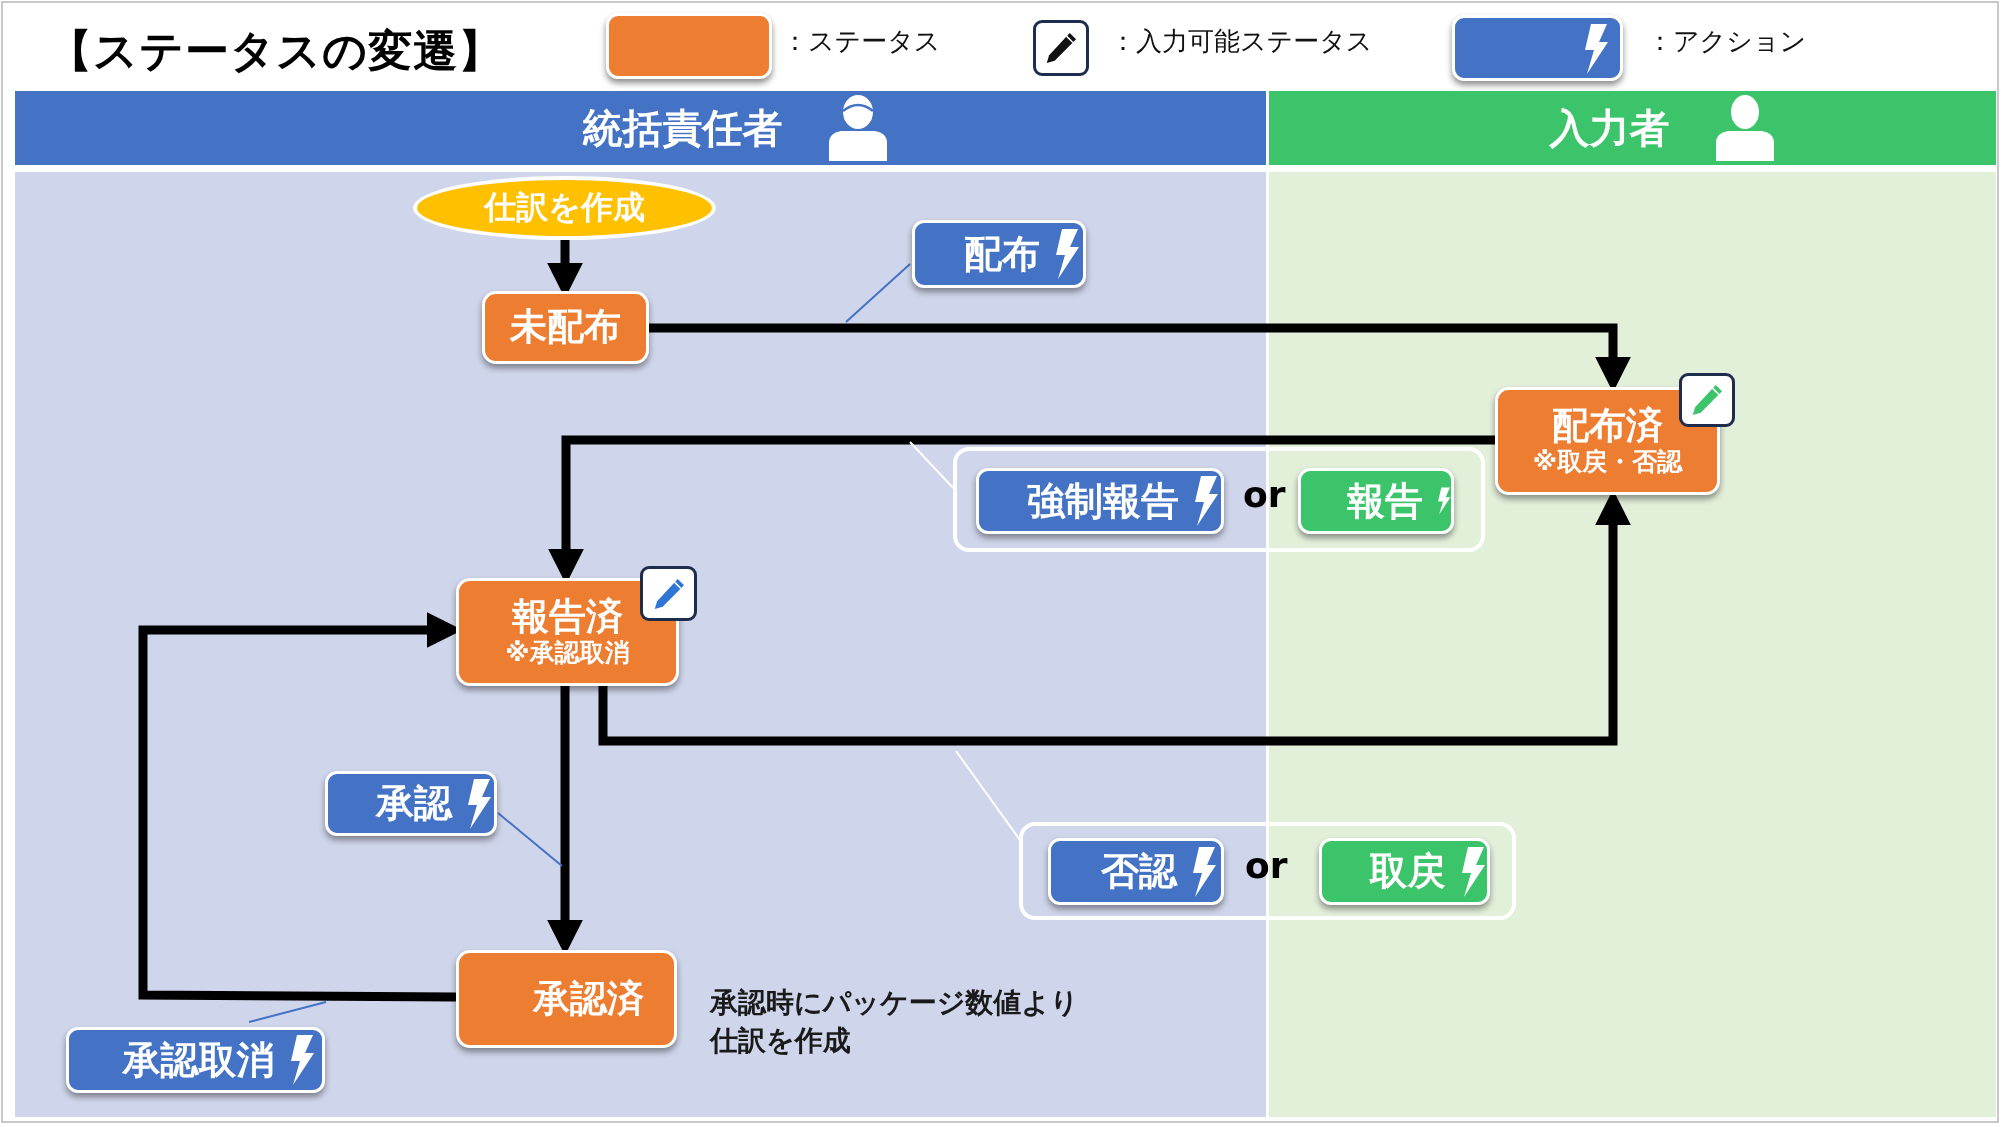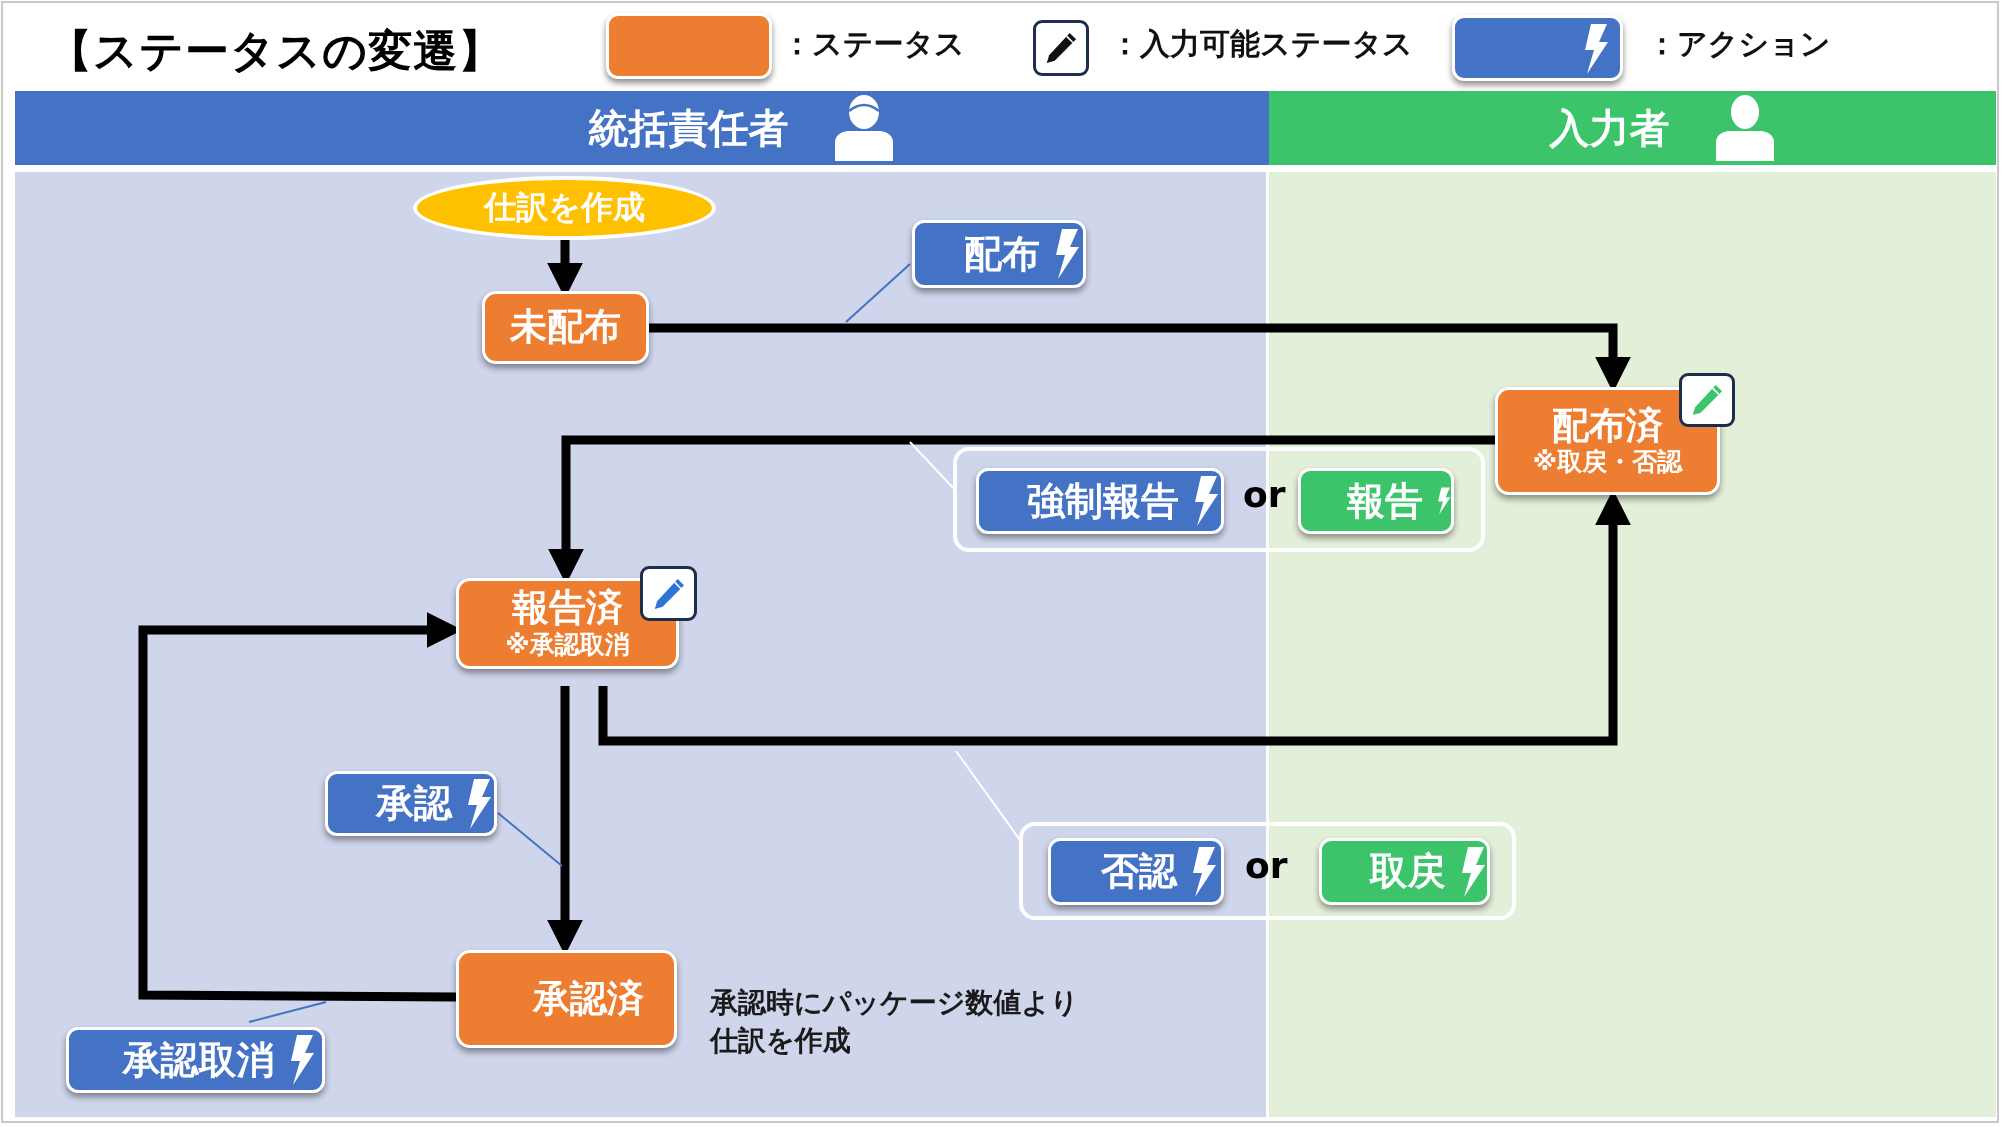--- a/index.html
+++ b/index.html
@@ -15,35 +15,35 @@
   .abs { position: absolute; }
   .title {
     left: 48px; top: 22px; font-size: 44px; font-weight: bold; color: #000;
     letter-spacing: 1px; white-space: nowrap;
   }
   .legend-status-box {
     left: 606px; top: 13px; width: 166px; height: 66px; background: #ed7d31;
     border: 3px solid #fff; border-radius: 12px; box-sizing: border-box;
     box-shadow: 0 4px 6px rgba(0,0,0,0.45);
   }
-  .legend-label { font-size: 30px; font-weight: bold; color: #111; white-space: nowrap; }
+  .legend-label { font-size: 26px; font-weight: normal; color: #111; white-space: nowrap; }
   .pencil-badge {
     background: #fff; border: 3px solid #1f2d4d; border-radius: 9px; box-sizing: border-box;
     display: flex; align-items: center; justify-content: center;
   }
   .legend-action-box {
     left: 1452px; top: 15px; width: 171px; height: 66px; background: #4472c4;
     border: 3px solid #fff; border-radius: 12px; box-sizing: border-box;
     box-shadow: 0 4px 6px rgba(0,0,0,0.45);
   }
   .lane-header {
     top: 91px; height: 74px; display: flex; align-items: center; justify-content: center;
     color: #fff; font-size: 40px; font-weight: bold; gap: 44px;
   }
-  .lane-header.blue { left: 15px; width: 1251px; background: #4472c4; padding-left: 6px; }
+  .lane-header.blue { left: 15px; width: 1251px; background: #4472c4; }
   .lane-header.green { left: 1269px; width: 727px; background: #3cc46b; }
   .lane-body { top: 172px; height: 945px; }
   .lane-body.blue { left: 15px; width: 1251px; background: #cfd5ea; }
   .lane-body.green { left: 1269px; width: 727px; background: #e2efd9; }
   .lane-divider { left: 1266px; top: 172px; width: 3px; height: 945px; background: #ffffff; }
 
   svg.wires { position: absolute; left: 0; top: 0; }
 
   .start-node {
     left: 413px; top: 176px; width: 303px; height: 64px; background: #ffc000;
@@ -157,21 +157,21 @@
   <span class="main">配布済</span>
   <span class="sub">※取戻・否認</span>
 </div>
 <div class="abs pencil-badge" style="left:1679px; top:373px; width:56px; height:54px;">
   <svg width="38" height="38" viewBox="0 0 24 24">
     <path d="M17.5 2.5l4 4L8 20l-5 1.5 1.5-5z" fill="#3cc46b"></path>
     <path d="M15.5 4.5l4 4" stroke="#fff" stroke-width="1"></path>
   </svg>
 </div>
 
-<div class="abs status" style="left:456px; top:578px; width:223px; height:91px;">
+<div class="abs status" style="left:456px; top:578px; width:223px; height:108px;">
   <span class="main">報告済</span>
   <span class="sub">※承認取消</span>
 </div>
 <div class="abs pencil-badge" style="left:640px; top:566px; width:57px; height:55px;">
   <svg width="38" height="38" viewBox="0 0 24 24">
     <path d="M17.5 2.5l4 4L8 20l-5 1.5 1.5-5z" fill="#2e75d6"></path>
     <path d="M15.5 4.5l4 4" stroke="#fff" stroke-width="1"></path>
   </svg>
 </div>
 

